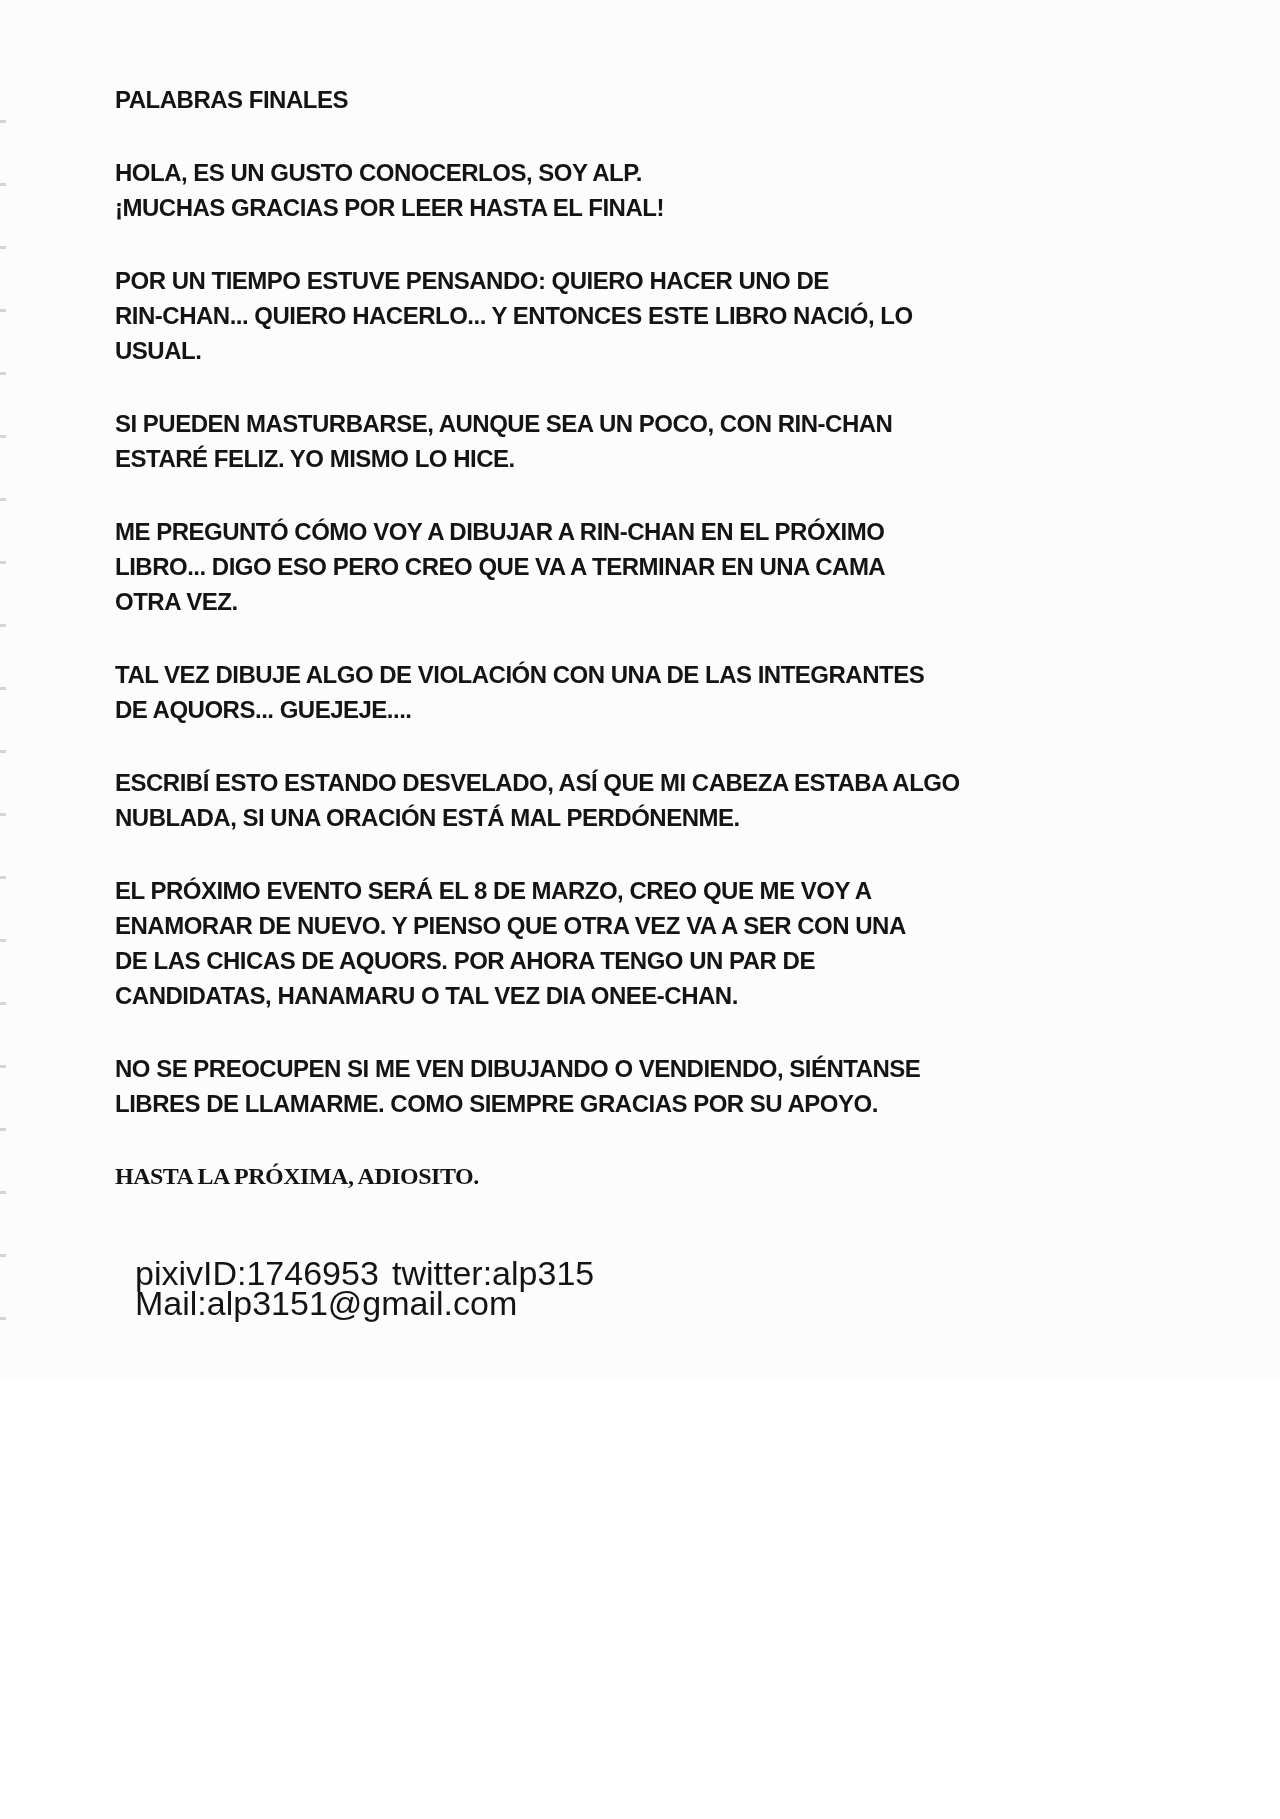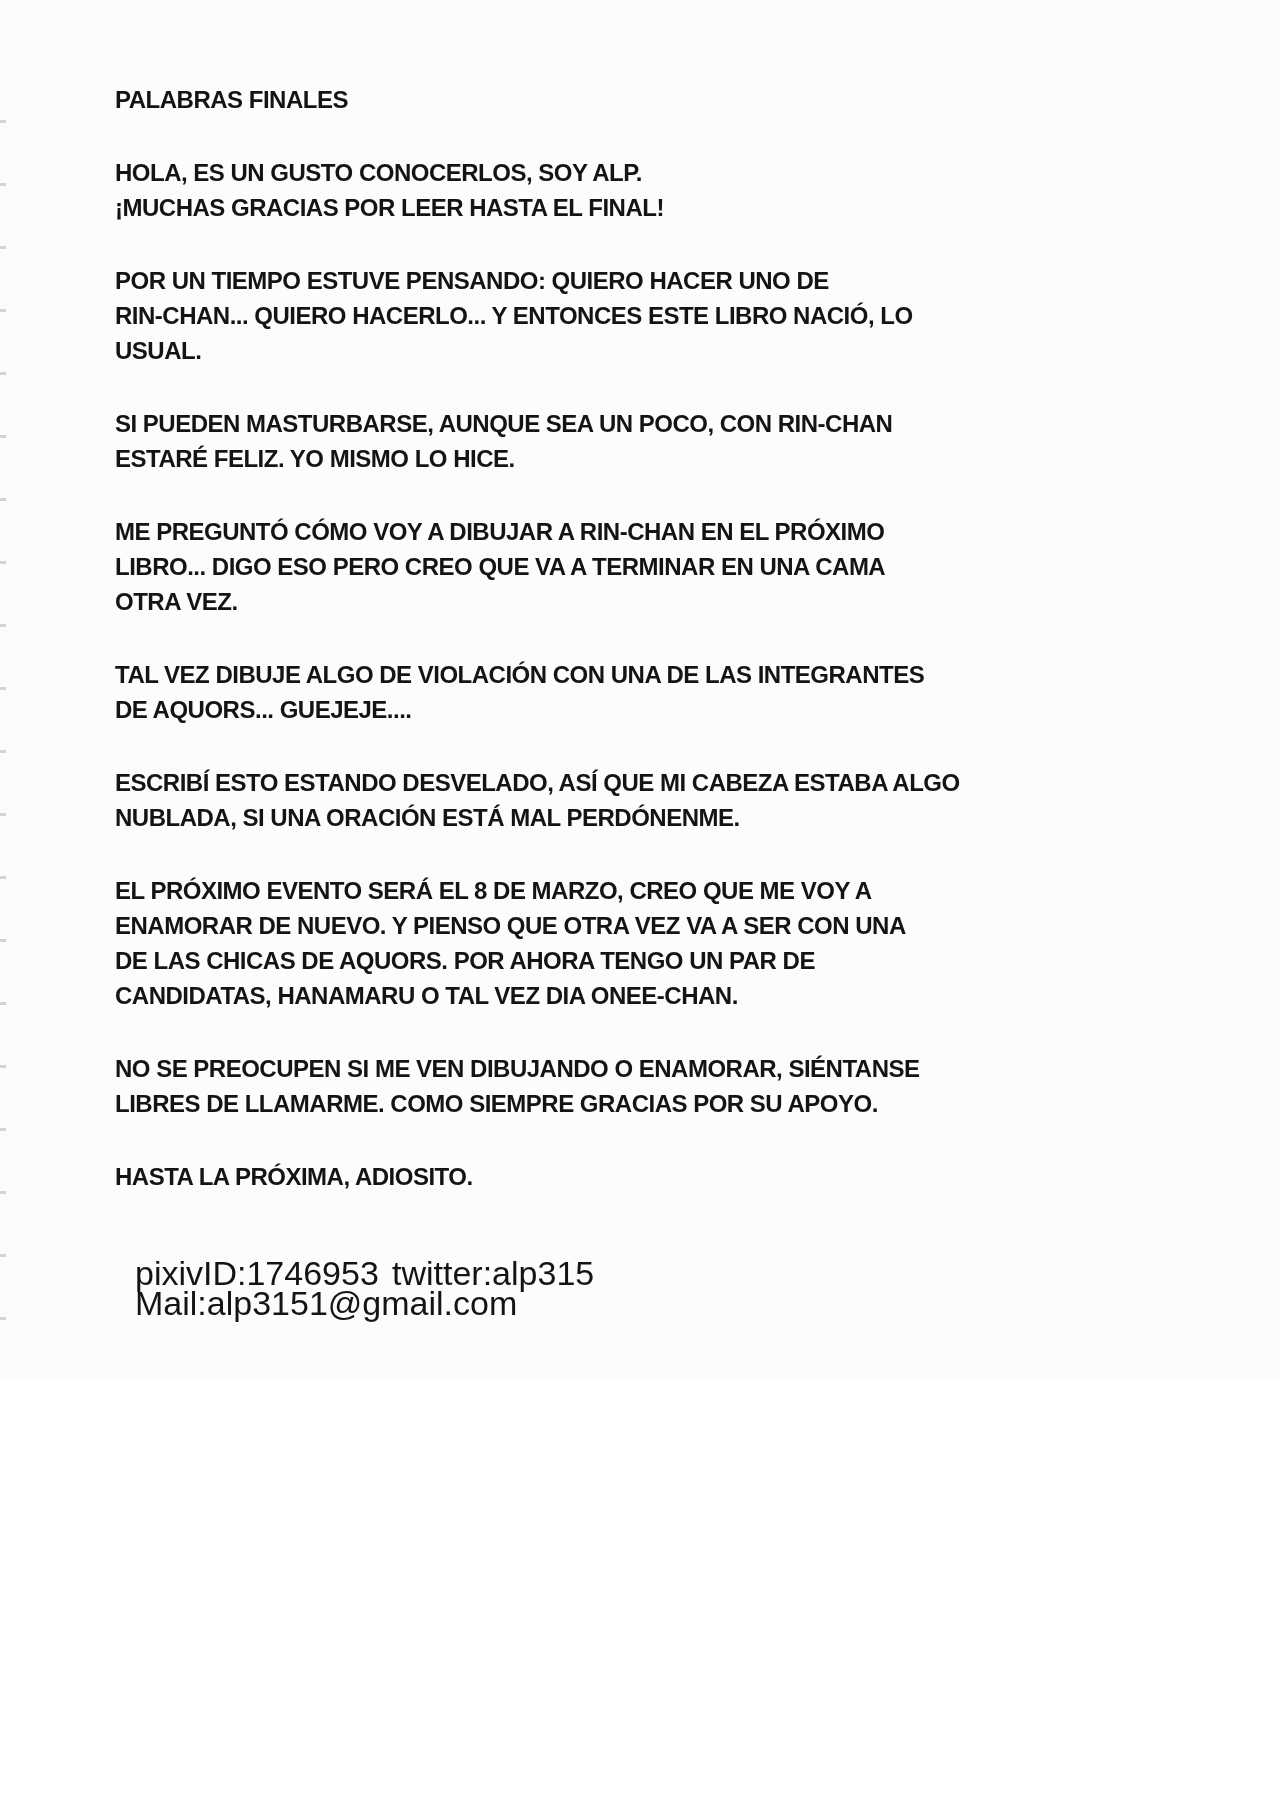--- a/index.html
+++ b/index.html
@@ -29,21 +29,21 @@
   }
   .title, .para {
     margin:0 0 38px 0;
     font-size:24px;
     font-weight:700;
     line-height:35px;
     letter-spacing:-0.5px;
     white-space:pre-line;
     max-width:1000px;
   }
-  .para:last-of-type { margin-bottom:0; }
+  .para:last-of-type { margin-bottom:0;font-family:Liberation Serif, serif; }
   .jp { font-family:"DejaVu Sans", sans-serif; }
   .colophon { margin-top:44px; margin-left:20px; }
   .col-heading {
     font-size:27px; line-height:34px;
     margin-bottom:30px; font-weight:400;
   }
   .col-group { font-size:26px; line-height:30px; }
   .contact { margin-top:64px; font-size:34px; line-height:30px; }
   .contact .pixiv { display:inline-block; width:257px; }
   .printer { margin-top:62px; font-size:25px; line-height:30px; }
@@ -75,21 +75,21 @@
 LIBRO... DIGO ESO PERO CREO QUE VA A TERMINAR EN UNA CAMA
 OTRA VEZ.</p>
   <p class="para">TAL VEZ DIBUJE ALGO DE VIOLACIÓN CON UNA DE LAS INTEGRANTES
 DE AQUORS... GUEJEJE....</p>
   <p class="para">ESCRIBÍ ESTO ESTANDO DESVELADO, ASÍ QUE MI CABEZA ESTABA ALGO
 NUBLADA, SI UNA ORACIÓN ESTÁ MAL PERDÓNENME.</p>
   <p class="para">EL PRÓXIMO EVENTO SERÁ EL 8 DE MARZO, CREO QUE ME VOY A
 ENAMORAR DE NUEVO. Y PIENSO QUE OTRA VEZ VA A SER CON UNA
 DE LAS CHICAS DE AQUORS. POR AHORA TENGO UN PAR DE
 CANDIDATAS, HANAMARU O TAL VEZ DIA ONEE-CHAN.</p>
-  <p class="para">NO SE PREOCUPEN SI ME VEN DIBUJANDO O ENAMORAR, SIÉNTANSE
+  <p class="para">NO SE PREOCUPEN SI ME VEN DIBUJANDO O VENDIENDO, SIÉNTANSE
 LIBRES DE LLAMARME. COMO SIEMPRE GRACIAS POR SU APOYO.</p>
   <p class="para">HASTA LA PRÓXIMA, ADIOSITO.</p>
 
   <div class="colophon">
     <div class="contact">
       <div>
         <span class="pixiv">pixivID:1746953</span><span>twitter:alp315</span>
       </div>
       <div>Mail:alp3151@gmail.com</div>
     </div>

